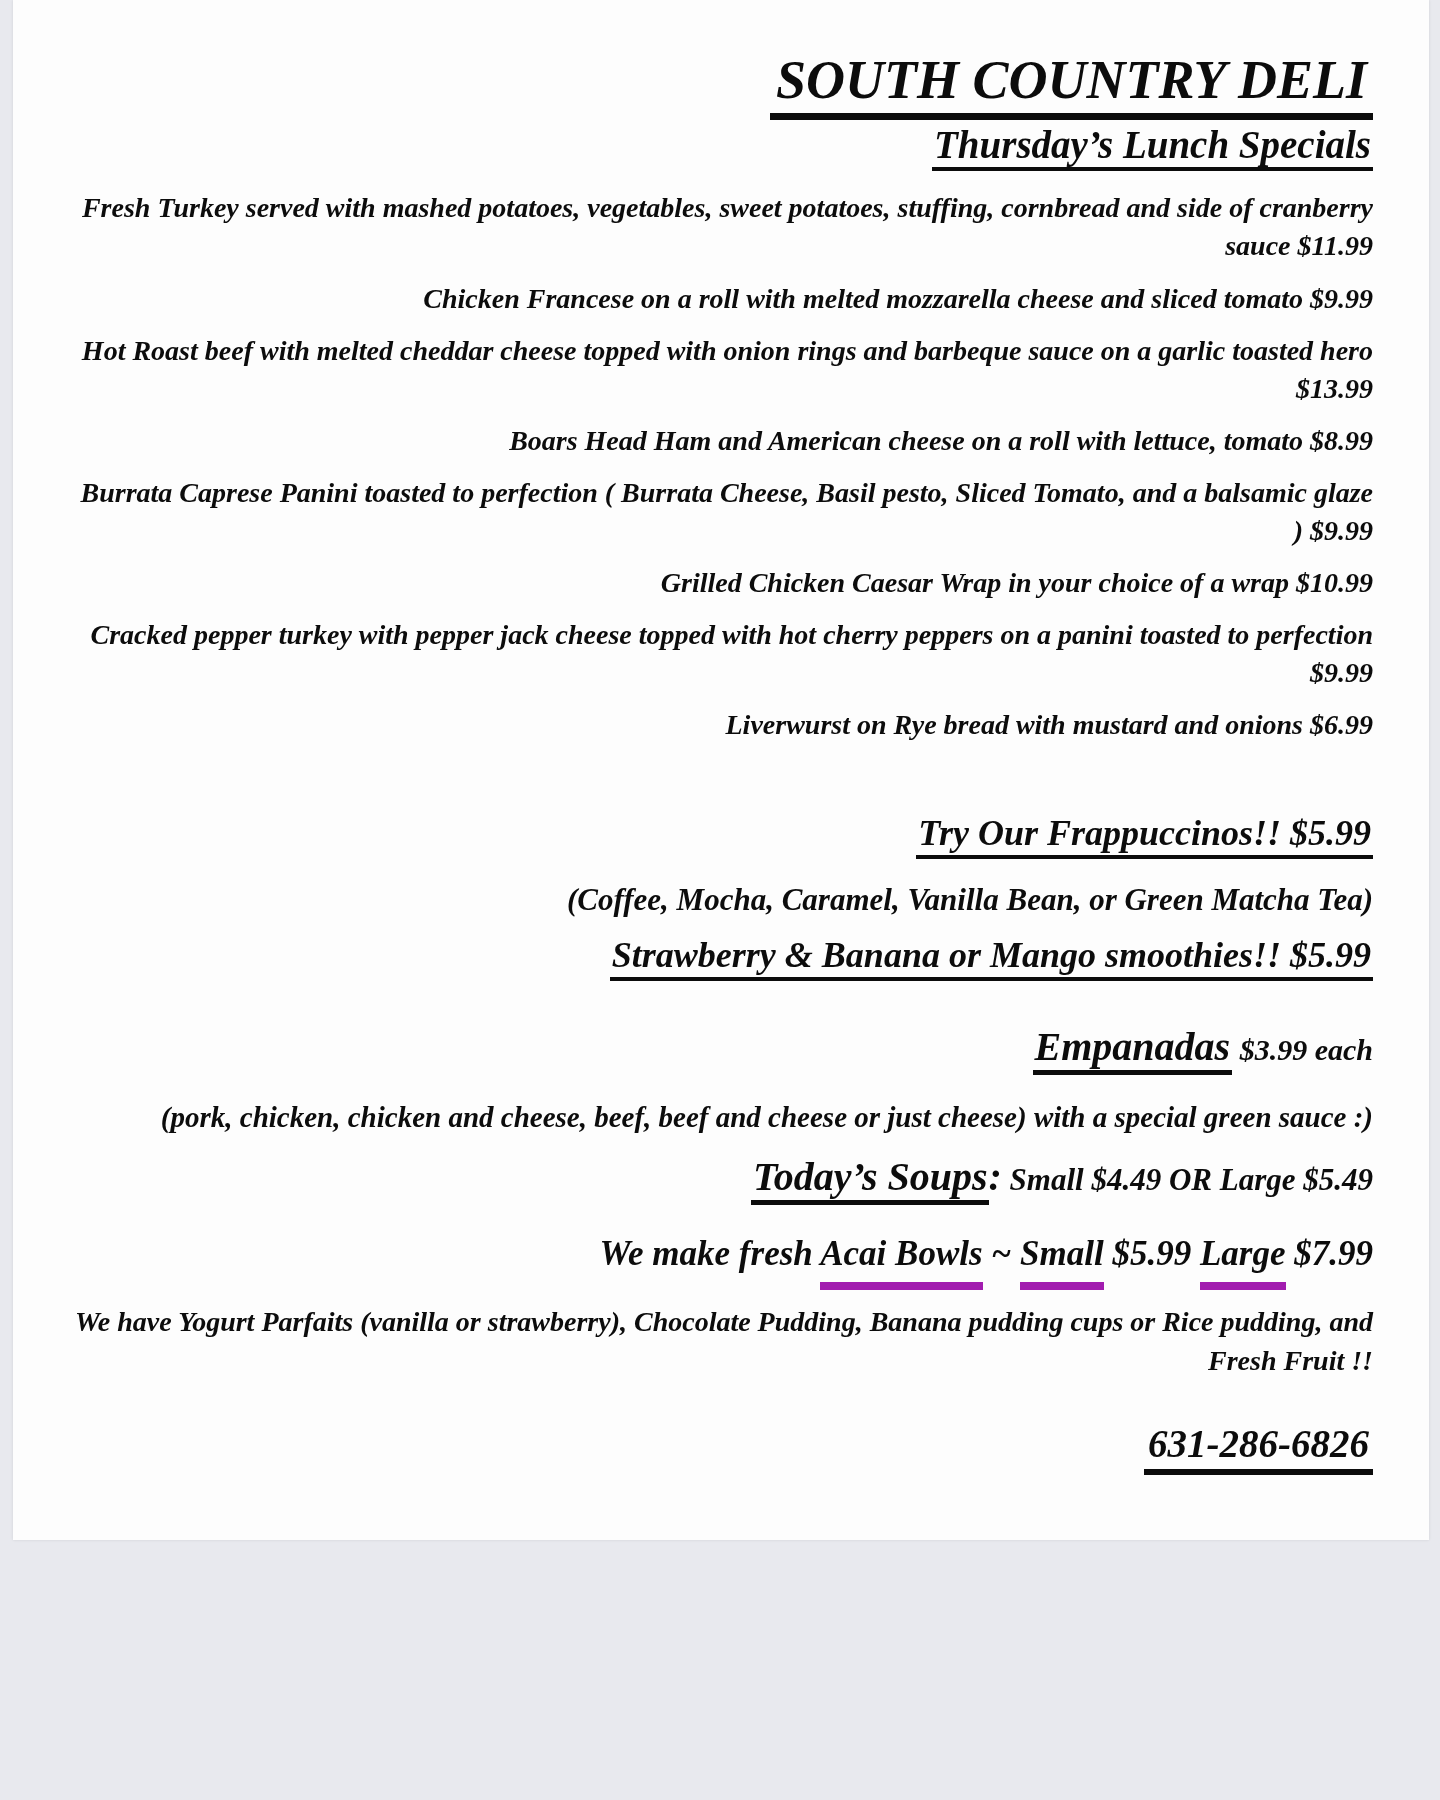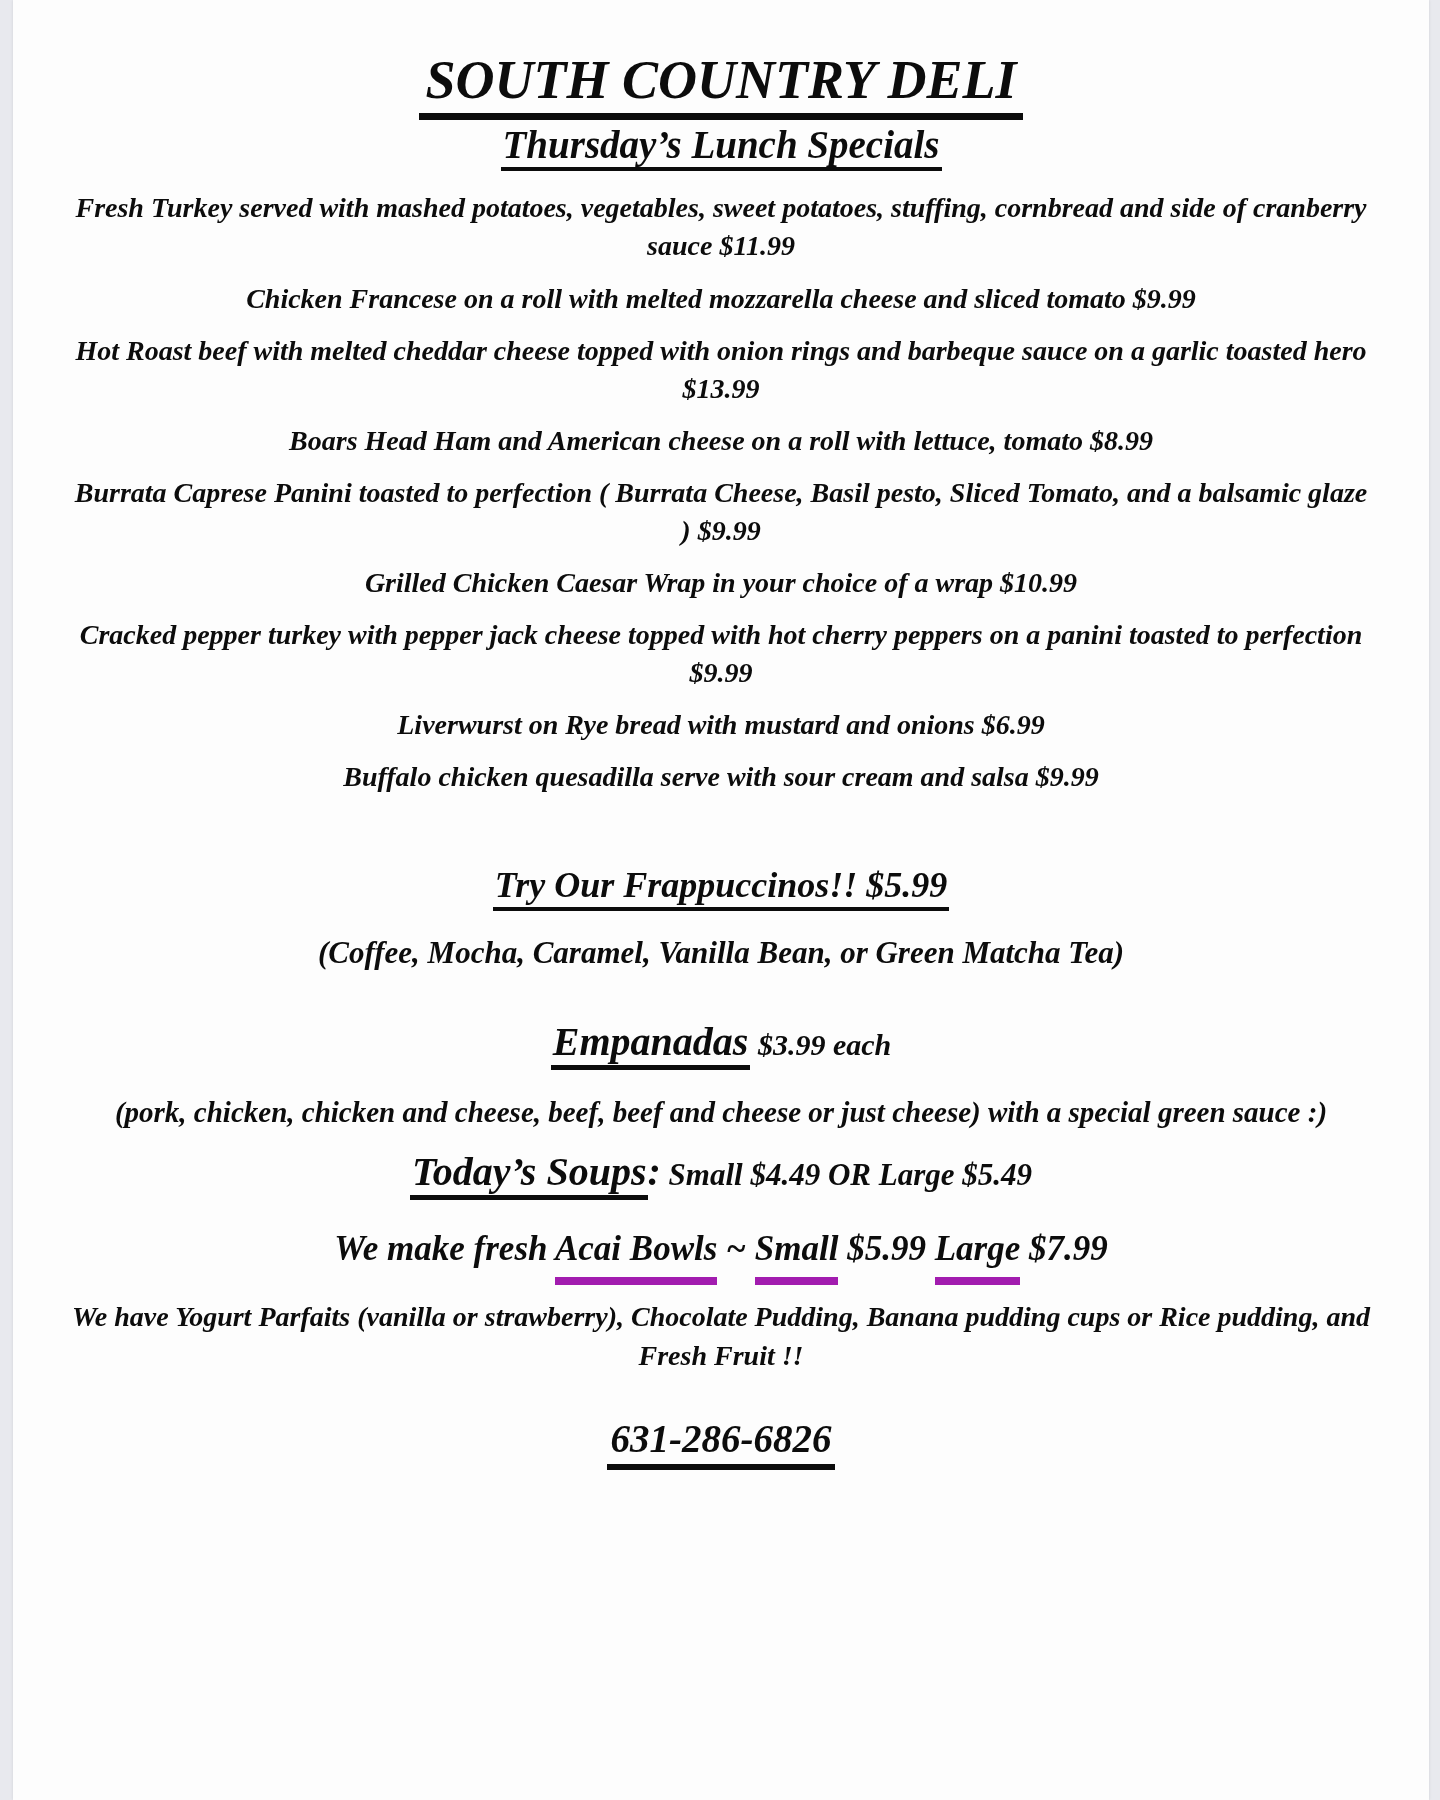--- a/index.html
+++ b/index.html
@@ -6,25 +6,25 @@
   body {
     width: 1440px;
     height: 1800px;
     background: #e8e9ee;
     overflow: hidden;
     font-family: "Liberation Serif", "DejaVu Serif", serif;
   }
   .page {
     box-sizing: border-box;
     margin: 0 11px 0 13px;
-    height: 1800px;
+    height: 1540px;
     background: #fdfdfd;
     box-shadow: 0 0 3px rgba(0,0,0,0.10);
     padding: 50px 56px 0 56px;
-    text-align: center;
+    text-align: right;
     color: #0c0c0c;
     font-weight: bold;
     font-style: italic;
   }
   .title {
     margin: 0;
     font-size: 54px;
     line-height: 1.12;
   }
   .title .u-title {
@@ -125,27 +125,27 @@
 
   <div class="specials">
     <p class="item">Fresh Turkey served with mashed potatoes, vegetables, sweet potatoes, stuffing, cornbread and side of cranberry sauce $11.99</p>
     <p class="item">Chicken Francese on a roll with melted mozzarella cheese and sliced tomato $9.99</p>
     <p class="item">Hot Roast beef with melted cheddar cheese topped with onion rings and barbeque sauce on a garlic toasted hero $13.99</p>
     <p class="item">Boars Head Ham and American cheese on a roll with lettuce, tomato $8.99</p>
     <p class="item">Burrata Caprese Panini toasted to perfection ( Burrata Cheese, Basil pesto, Sliced Tomato, and a balsamic glaze ) $9.99</p>
     <p class="item">Grilled Chicken Caesar Wrap in your choice of a wrap $10.99</p>
     <p class="item">Cracked pepper turkey with pepper jack cheese topped with hot cherry peppers on a panini toasted to perfection $9.99</p>
     <p class="item">Liverwurst on Rye bread with mustard and onions $6.99</p>
-    <p class="item">Buffalo chicken quesadilla serve with sour cream and salsa $9.99</p>
   </div>
 
   <p class="heading-med"><span class="u-med">Try Our Frappuccinos!! $5.99</span></p>
 
   <p class="flavors">(Coffee, Mocha, Caramel, Vanilla Bean, or Green Matcha Tea)</p>
 
+  <p class="heading-med smoothies"><span class="u-med">Strawberry &amp; Banana or Mango smoothies!! $5.99</span></p>
 
   <p class="empanadas-line mixed-line"><span class="word-lg">Empanadas</span><span> $3.99 each</span></p>
 
   <p class="desc">(pork, chicken, chicken and cheese, beef, beef and cheese or just cheese) with a special green sauce :)</p>
 
   <p class="soups-line mixed-line"><span class="word-lg">Today’s Soups</span><span class="word-lg-colon" style="font-size:40px;">:</span><span> Small $4.49 OR Large $5.49</span></p>
 
 
   <p class="acai-line mixed-line"><span>We make fresh </span><span class="u-acai">Acai Bowls</span><span> ~ </span><span class="u-acai">Small</span><span> $5.99 </span><span class="u-acai">Large</span><span> $7.99</span></p>
 

